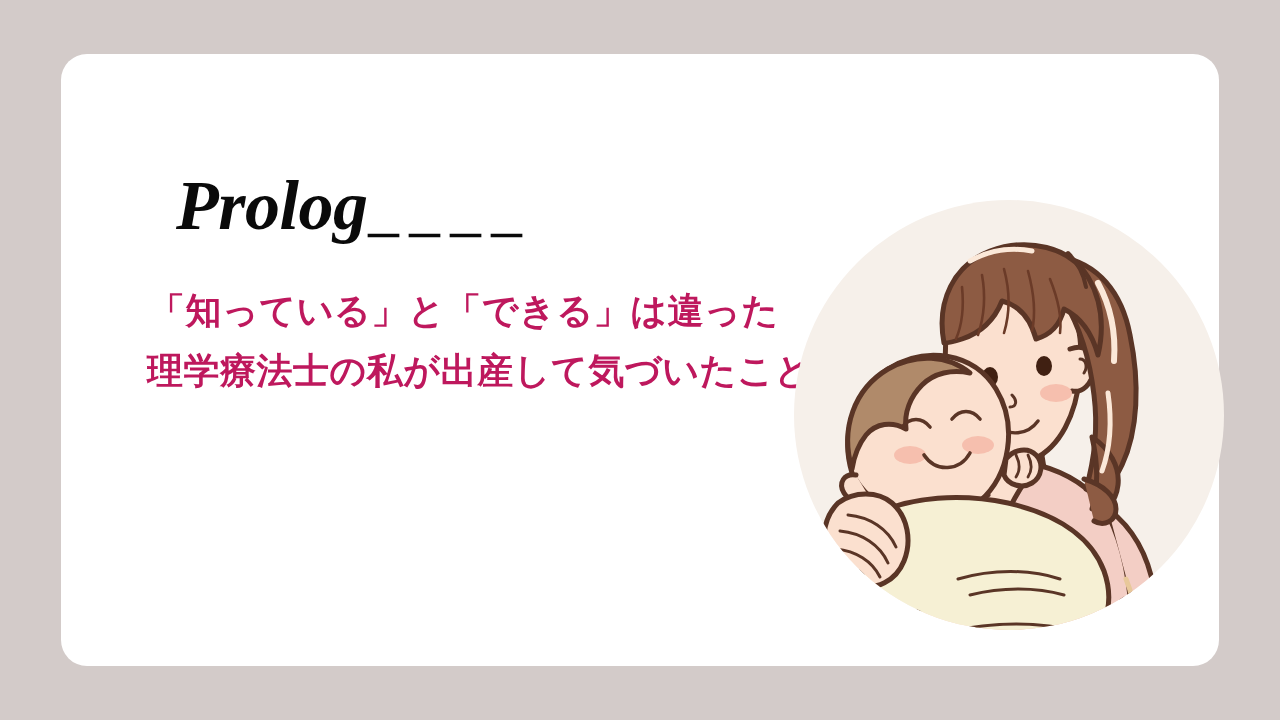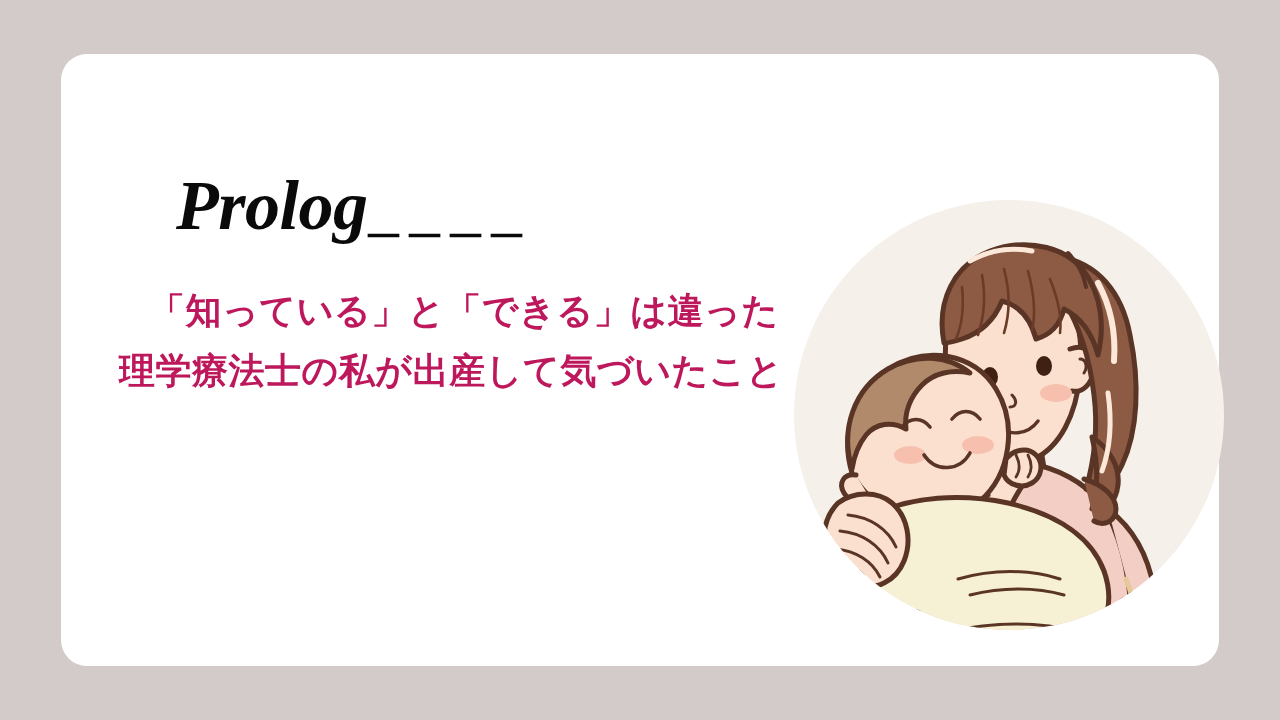--- a/index.html
+++ b/index.html
@@ -81,21 +81,21 @@
   .headline-line {
     font-family: "DejaVu Sans", "Liberation Sans", sans-serif;
     font-weight: bold;
     font-size: 36px;
     line-height: 60px;
     color: #be185d;
     letter-spacing: 0.5px;
     white-space: nowrap;
   }
   .headline-line.line-1 { padding-left: 88px; }
-  .headline-line.line-2 { padding-left: 58px; }
+  .headline-line.line-2 { padding-left: 86px; }
 
   
   #illustration {
     position: absolute;
     left: 731px;
     top: 143px;
     width: 434px;
     height: 436px;
   }
   #illustration svg { display: block; width: 100%; height: 100%; }

